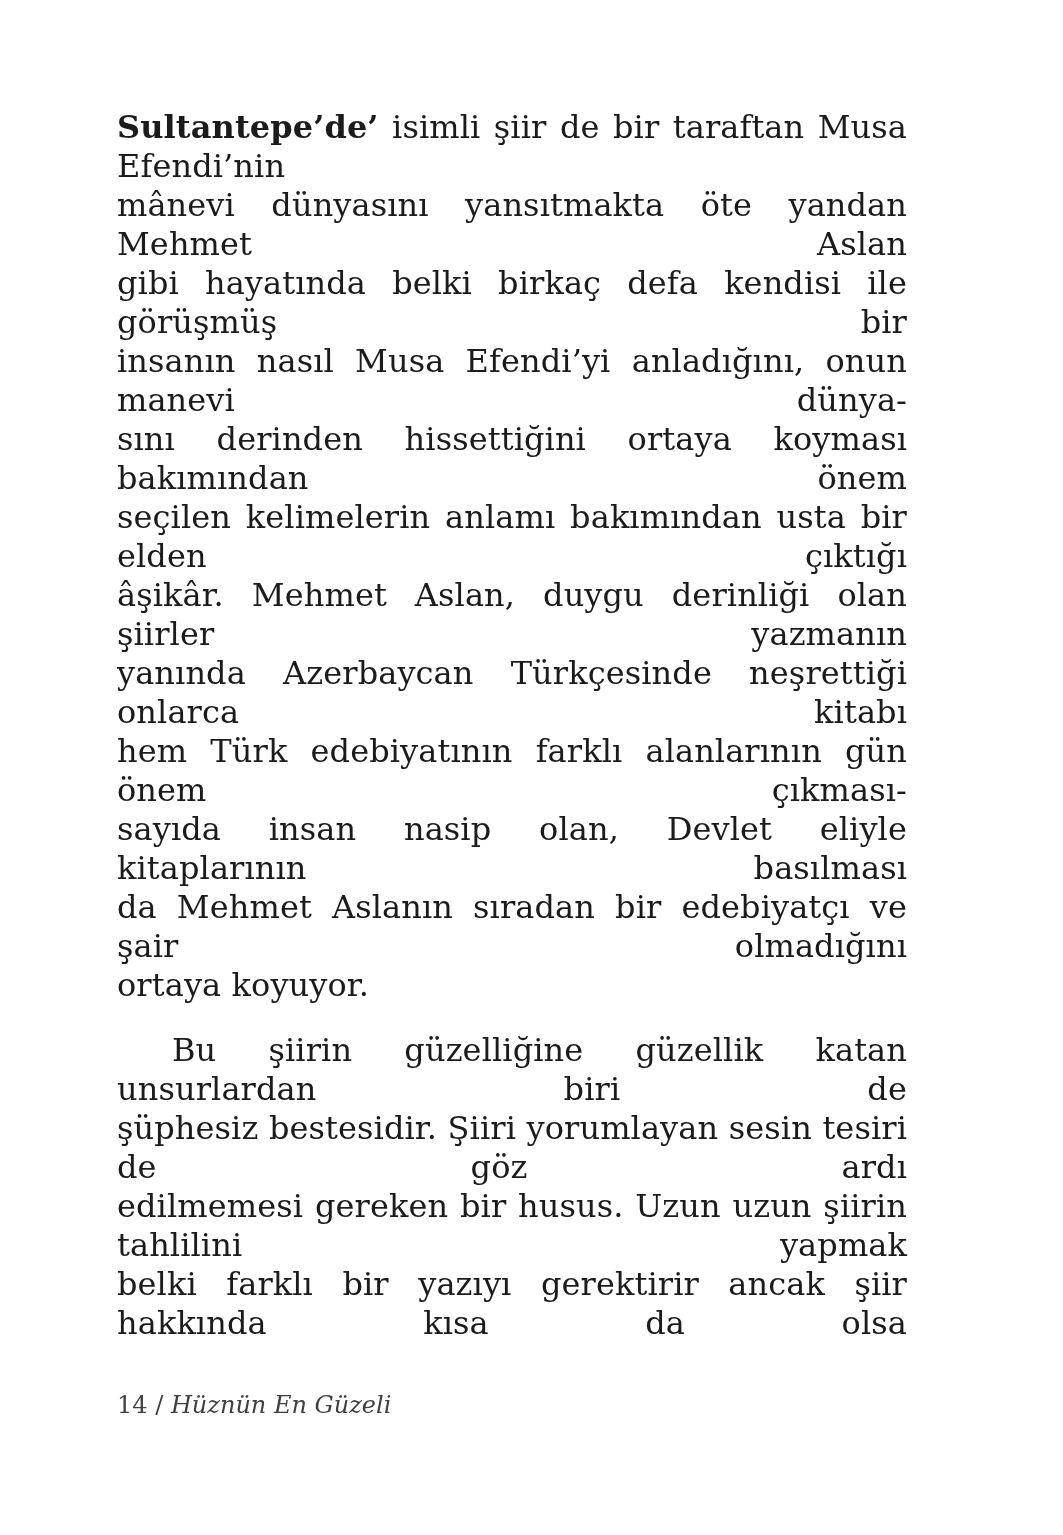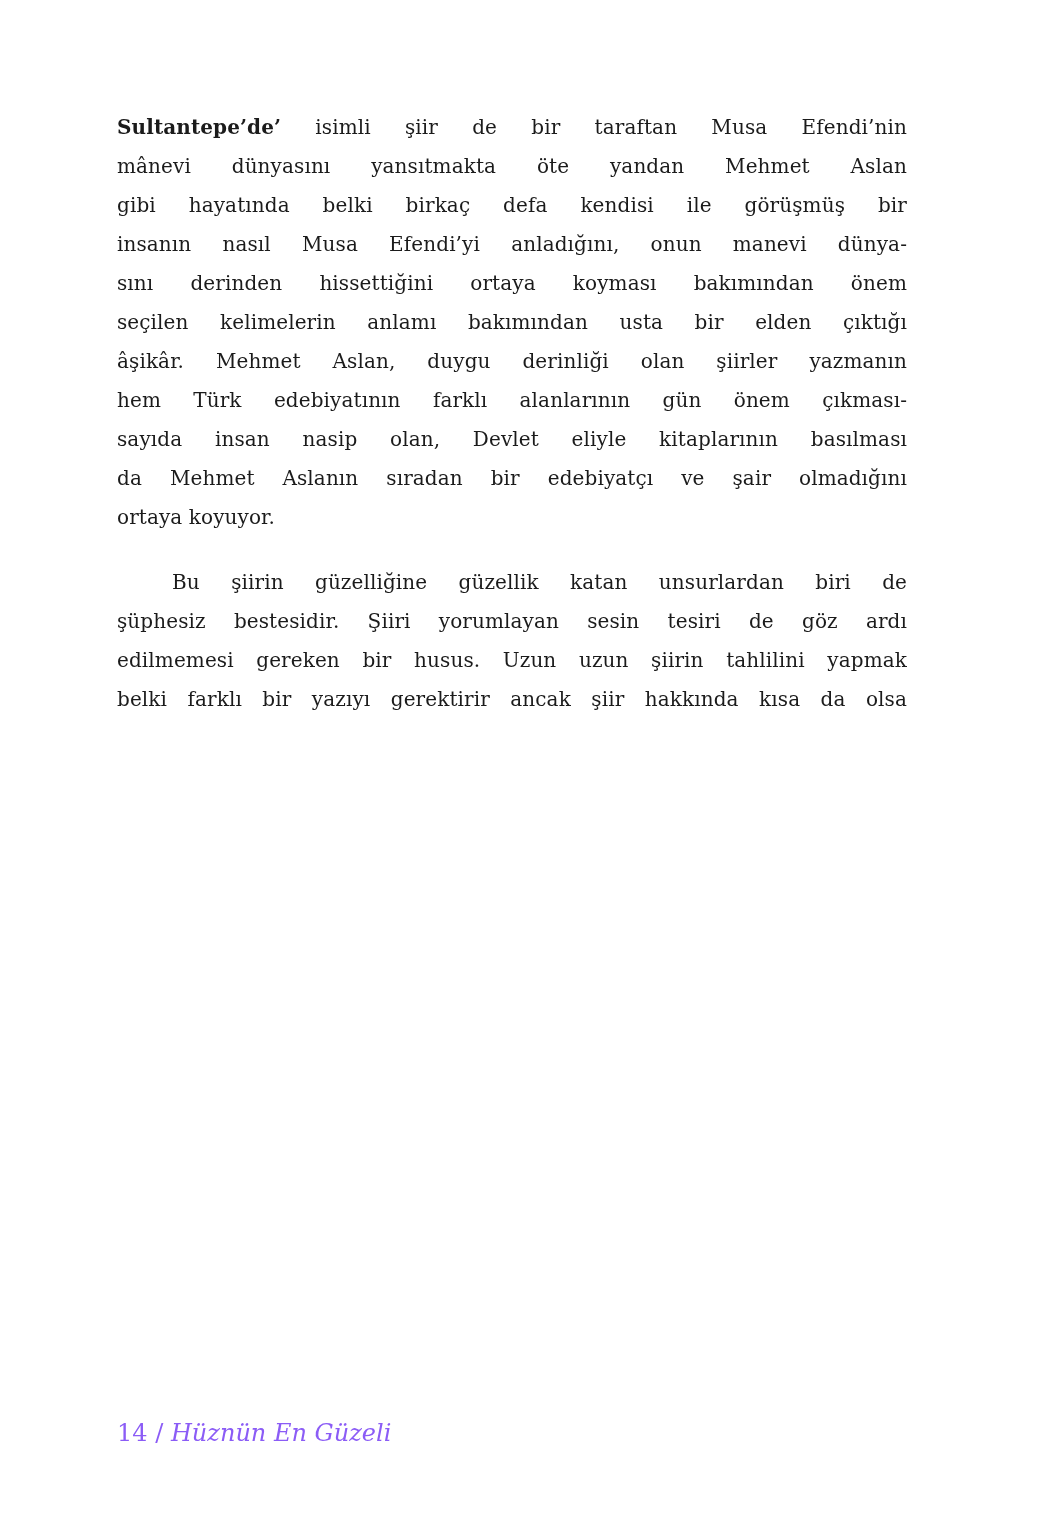--- a/index.html
+++ b/index.html
@@ -19,21 +19,21 @@
     overflow: hidden;
   }
   .text-block {
     position: absolute;
     left: 117px;
     top: 108px;
     width: 790px;
   }
   .paragraph {
     margin: 0 0 26px 0;
-    font-size: 20px;
+    font-size: 32px;
     line-height: 39px;
     letter-spacing: 0.1px;
   }
   .paragraph.indented .line:first-child {
     text-indent: 55px;
   }
   .line {
     text-align: justify;
     text-align-last: justify;
     text-justify: inter-word;
@@ -44,40 +44,40 @@
   }
   .line strong {
     font-weight: bold;
   }
   .footer {
     position: absolute;
     left: 117px;
     top: 1390px;
     font-size: 24px;
     line-height: 30px;
-    color: #8b5cf6;
-    margin-top: 28px;
+    color: #404040;
   }
   .footer .book-title {
     font-style: italic;
   }
 </style>
 </head>
 <body>
 
 <div class="page">
   <div class="text-block">
       <div class="paragraph">
         <div class="line"><strong>Sultantepe’de’</strong> isimli şiir de bir taraftan Musa Efendi’nin</div>
         <div class="line">mânevi dünyasını yansıtmakta öte yandan Mehmet Aslan</div>
         <div class="line">gibi hayatında belki birkaç defa kendisi ile görüşmüş bir</div>
         <div class="line">insanın nasıl Musa Efendi’yi anladığını, onun manevi dünya-</div>
         <div class="line">sını derinden hissettiğini ortaya koyması bakımından önem</div>
         <div class="line">seçilen kelimelerin anlamı bakımından usta bir elden çıktığı</div>
         <div class="line">âşikâr. Mehmet Aslan, duygu derinliği olan şiirler yazmanın</div>
+        <div class="line">yanında Azerbaycan Türkçesinde neşrettiği onlarca kitabı</div>
         <div class="line">hem Türk edebiyatının farklı alanlarının gün önem çıkması-</div>
         <div class="line">sayıda insan nasip olan, Devlet eliyle kitaplarının basılması</div>
         <div class="line">da Mehmet Aslanın sıradan bir edebiyatçı ve şair olmadığını</div>
         <div class="line last">ortaya koyuyor.</div>
       </div>
       <div class="paragraph indented">
         <div class="line">Bu şiirin güzelliğine güzellik katan unsurlardan biri de</div>
         <div class="line">şüphesiz bestesidir. Şiiri yorumlayan sesin tesiri de göz ardı</div>
         <div class="line">edilmemesi gereken bir husus. Uzun uzun şiirin tahlilini yapmak</div>
         <div class="line">belki farklı bir yazıyı gerektirir ancak şiir hakkında kısa da olsa</div>

